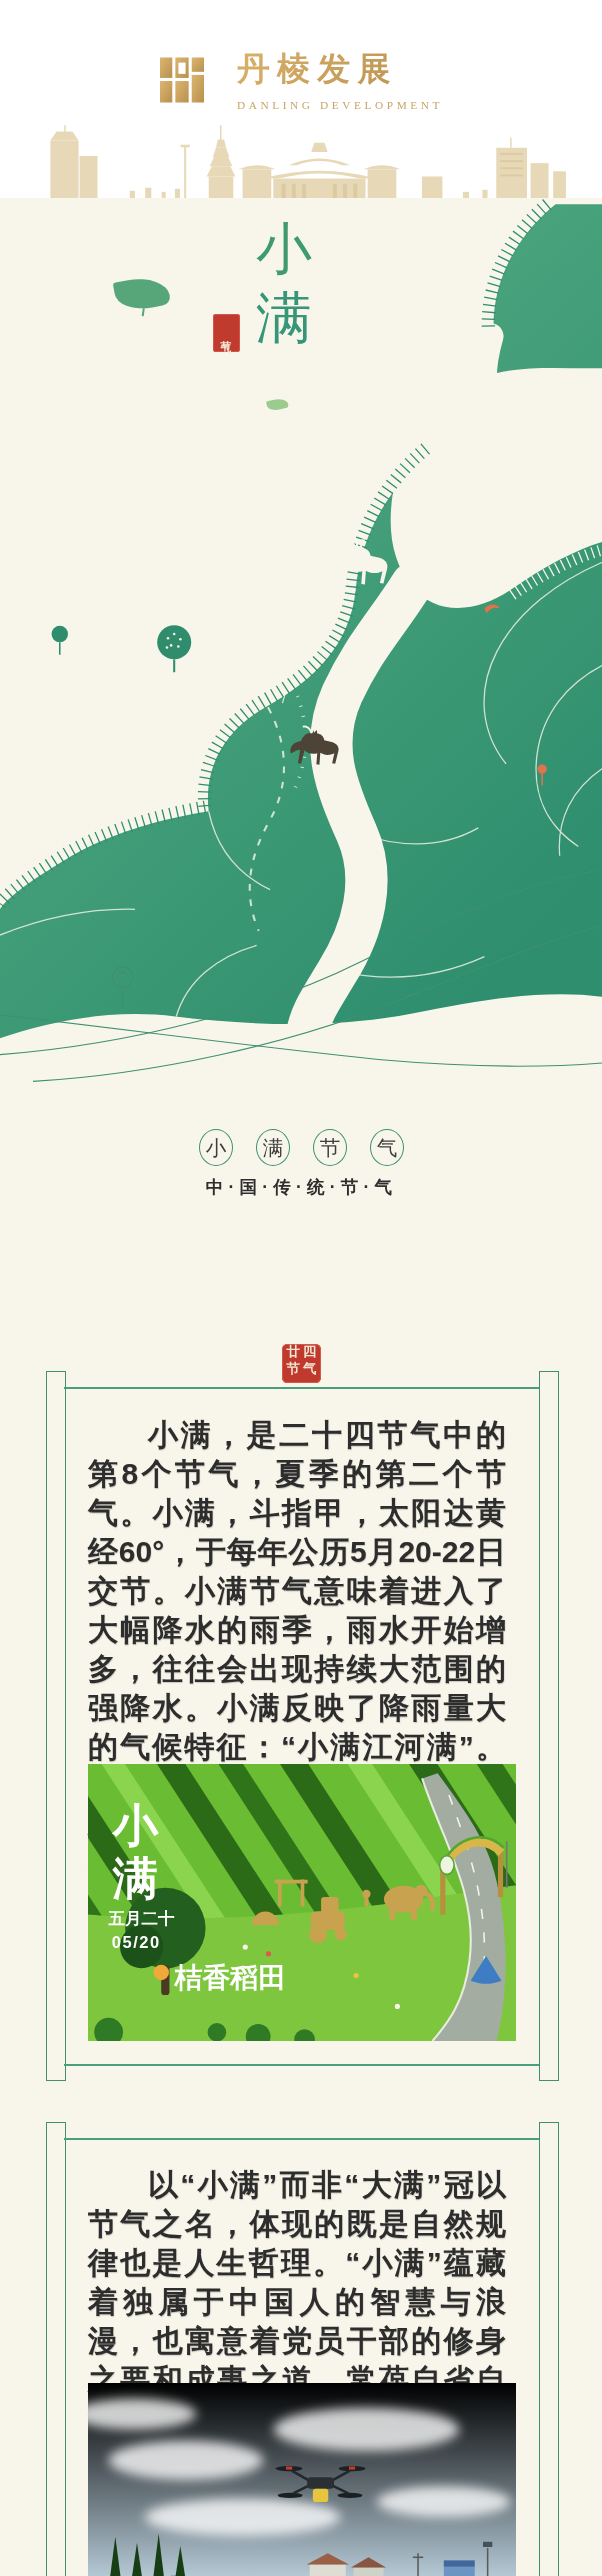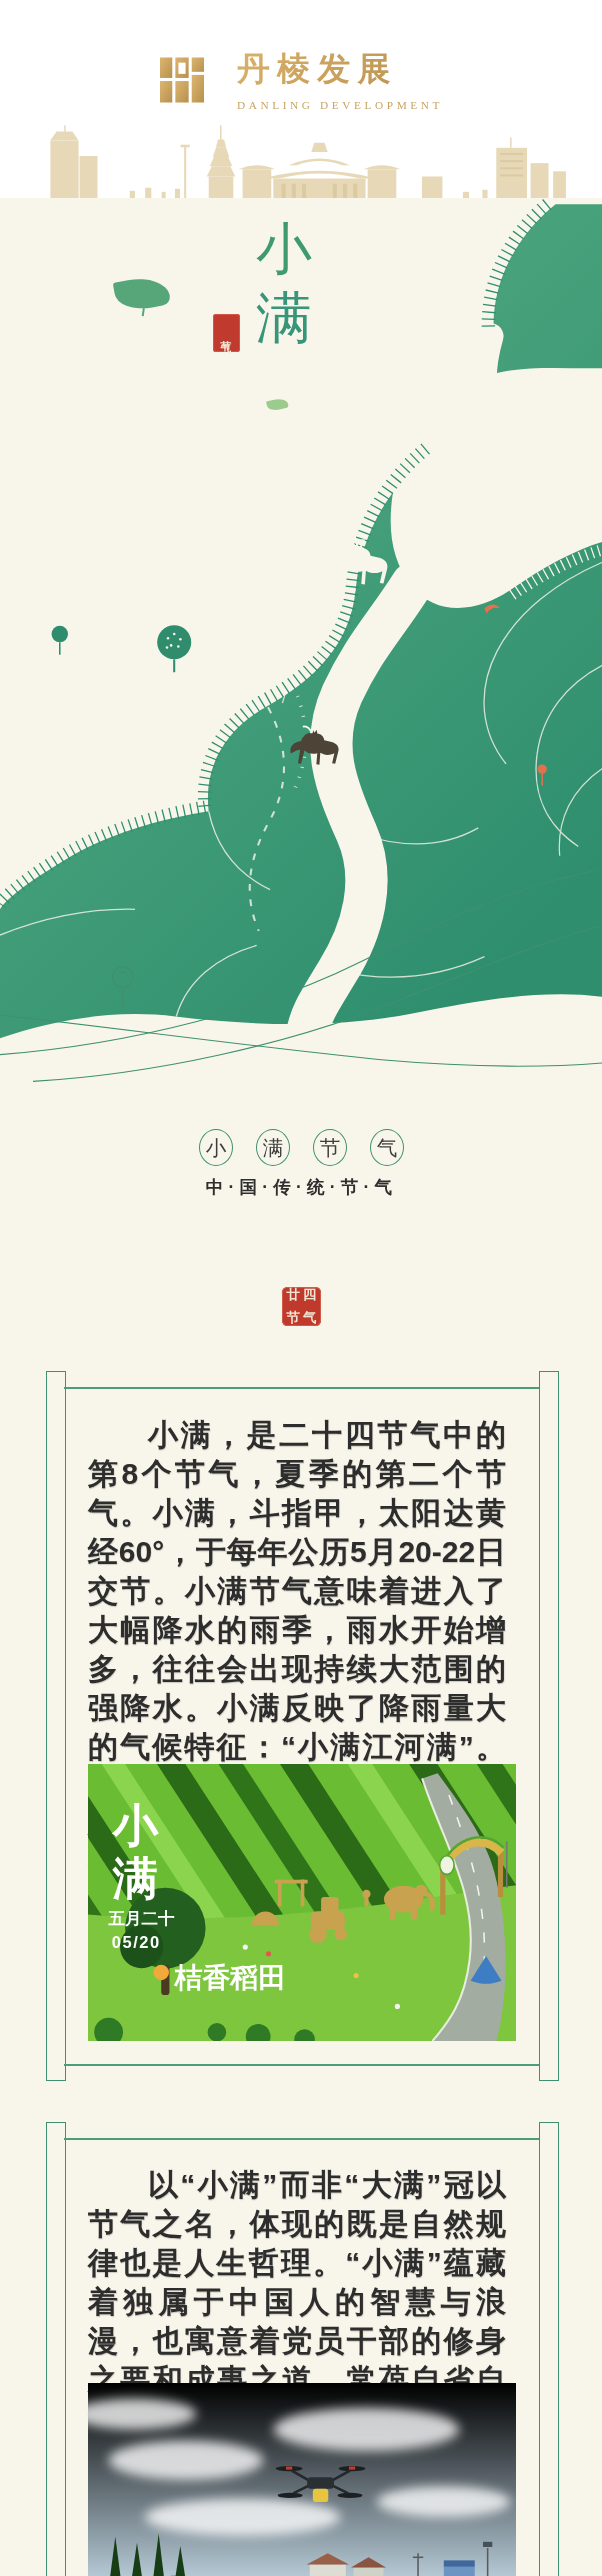--- a/index.html
+++ b/index.html
@@ -27,22 +27,22 @@
   .leaf1{position:absolute;left:115px;top:80px;width:54px;height:31px;background:#56a679;
          border-radius:4.1px 100% 12.4px 90%;transform:rotate(-10deg);}
   .leaf1::after{content:"";position:absolute;left:24px;top:30px;width:1.5px;height:8.2px;background:#56a679;transform:rotate(18deg);}
   .leaf2{position:absolute;left:267px;top:201px;width:20.6px;height:11.3px;background:#9ccb8e;border-radius:2.1px 100% 5.2px 90%;transform:rotate(-14deg);}
 
   .badges{position:absolute;left:0;top:931px;width:603px;display:flex;justify-content:center;gap:23px;}
   .bcir{width:32px;height:35px;border:1.5px solid #3f9070;border-radius:50%;background:transparent;
         display:flex;align-items:center;justify-content:center;font-size:20.6px;color:#3d3d3d;font-weight:500;}
   .slogan{position:absolute;left:0;top:977px;width:603px;text-align:center;font-size:17.5px;letter-spacing:5.2px;
           color:#2e2e2e;font-weight:700;}
-  .seal24{position:absolute;left:282px;top:1089px;width:39px;height:39px;background:#bf392c;border-radius:5.2px;
-          box-shadow:inset 0 0 0 1px #d05a4b;display:flex;flex-direction:column;align-items:center;justify-content:space-between;}
+  .seal24{position:absolute;left:282px;top:1146px;width:39px;height:39px;background:#bf392c;border-radius:5.2px;
+          box-shadow:inset 0 0 0 1px #d05a4b;display:flex;flex-direction:column;align-items:center;justify-content:flex-start;}
   .seal24 span{color:#f2e7d5;font-size:13.4px;font-weight:bold;letter-spacing:3.1px;line-height:16.5px;text-indent:3.1px;}
 
   
   .rod{position:absolute;width:17.5px;border:1.5px solid #3f9070;background:transparent;}
   .hline{position:absolute;left:64px;width:475px;height:2.1px;background:#4a9e7c;}
 
   .para{position:absolute;left:88px;width:418px;margin:0;font-size:30px;line-height:39px;font-weight:700;
         color:#2d2d2d;text-align:justify;text-indent:2em;text-shadow:0.5px 1px 1px rgba(40,40,40,.22);}
   .photo{position:absolute;left:88px;width:428px;display:block;}
 </style>

